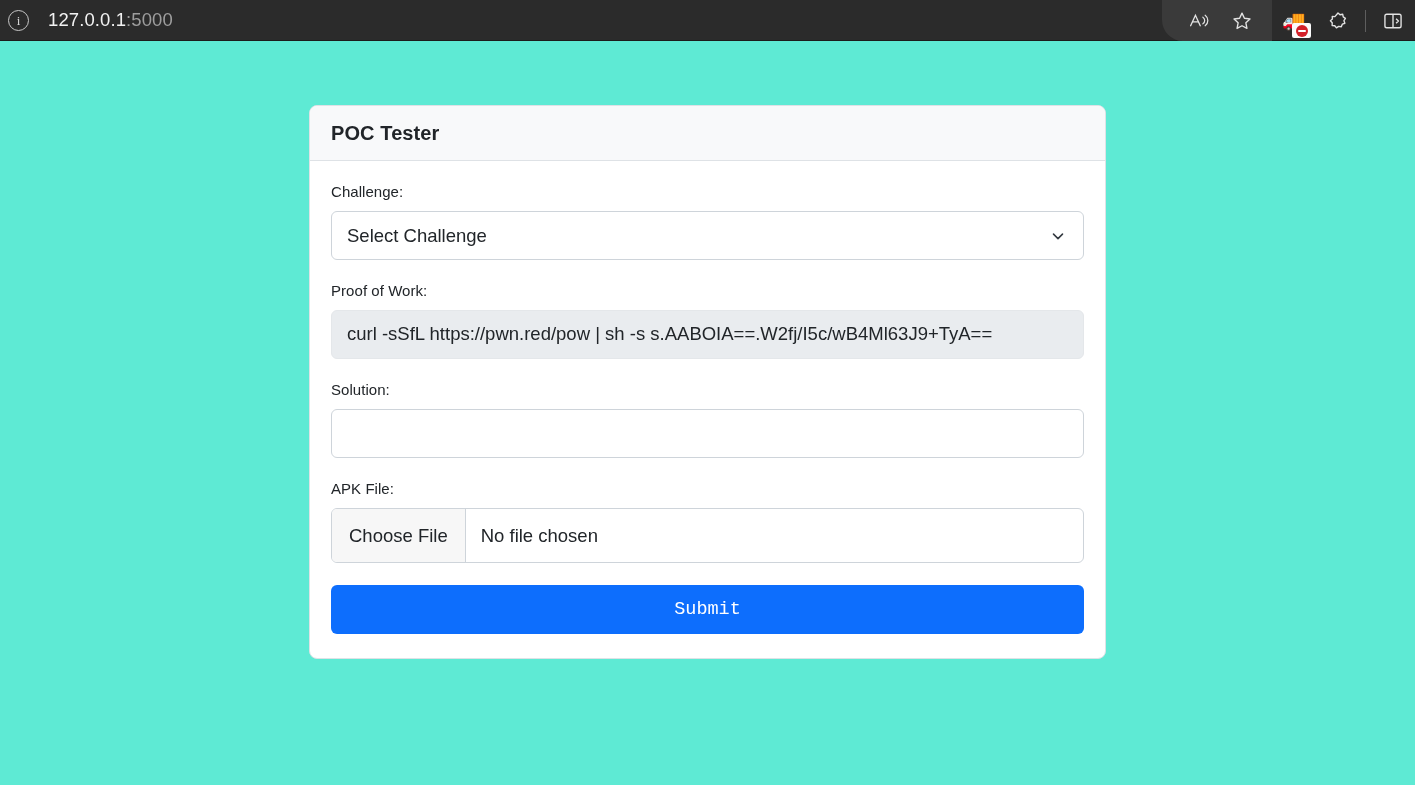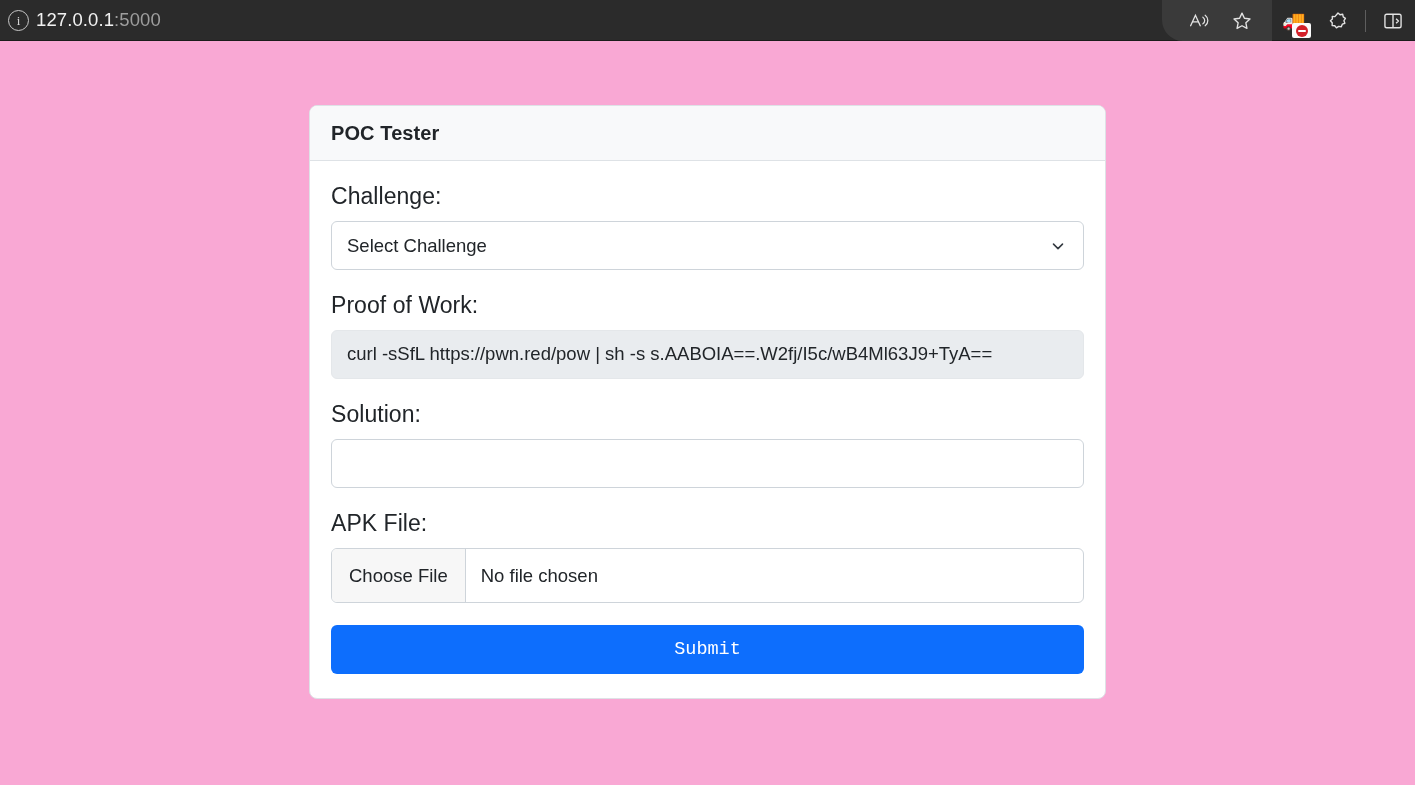--- a/index.html
+++ b/index.html
@@ -22,21 +22,21 @@
   }
   .info-icon {
     width: 21px; height: 21px; margin-left: 8px;
     border: 1.4px solid #c8c8c8; border-radius: 50%;
     display: flex; align-items: center; justify-content: center;
     color: #d8d8d8; font-size: 13px; line-height: 1;
     font-family: "Liberation Serif", serif;
     flex: 0 0 auto;
   }
   .url-text {
-    margin-left: 7px;
+    margin-left: 19px;
     font-size: 18.5px; color: #f2f2f2;
     letter-spacing: .1px; white-space: nowrap;
   }
   .url-text .port { color: #9d9d9d; }
 
   .bar-right {
     position: absolute; right: 0; top: 0; height: 41px;
     display: flex; align-items: center;
   }
   .pill {
@@ -66,21 +66,21 @@
     width: 12px; height: 12px; border-radius: 50%;
     background: #d32029; position: relative;
   }
   .ext-badge .no-entry::after {
     content: ""; position: absolute; left: 2px; top: 5px;
     width: 8px; height: 2px; background: #fff; border-radius: 1px;
   }
 
   
   .page {
-    width: 1415px; height: 744px; background: #f9a8d4;
+    width: 1415px; height: 744px; background: #5eead4;
     padding-top: 64px;
   }
 
   .card {
     width: 797px; margin: 0 auto;
     background: #ffffff;
     border: 1px solid #dee2e6;
     border-radius: 8px;
   }
   .card-header {
@@ -90,21 +90,21 @@
     padding: 16px 21px 15px 21px;
   }
   .card-title {
     font-size: 20px; font-weight: bold; color: #212529;
     letter-spacing: .1px;
   }
   .card-body { padding: 22px 21px 24px 21px; }
 
   .form-label {
     display: block;
-    font-size: 23px; color: #212529;
+    font-size: 15px; color: #212529;
     margin-bottom: 11px; letter-spacing: .05px;
   }
   .form-group { margin-bottom: 22px; }
   .form-group:last-child { margin-bottom: 0; }
 
   .select-wrap { position: relative; }
   select.form-control,
   input.form-control {
     width: 100%; display: block;
     font-family: "Liberation Sans", sans-serif;

